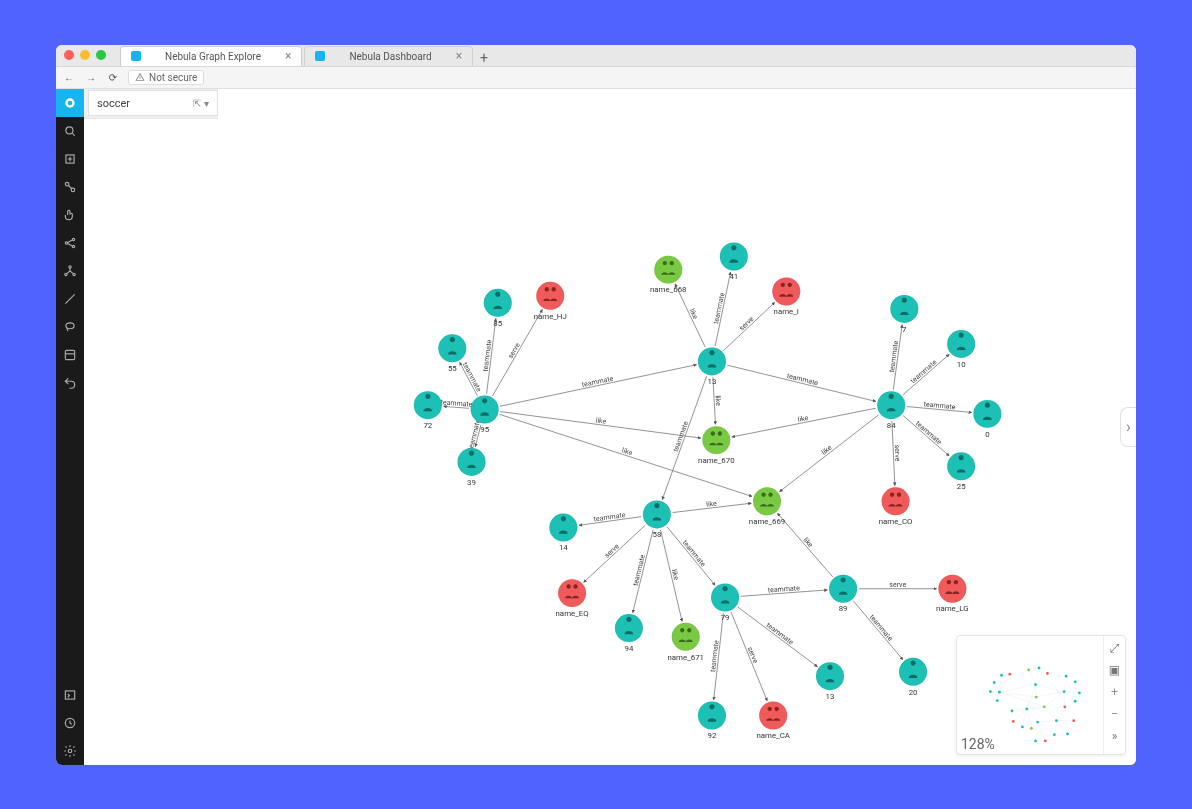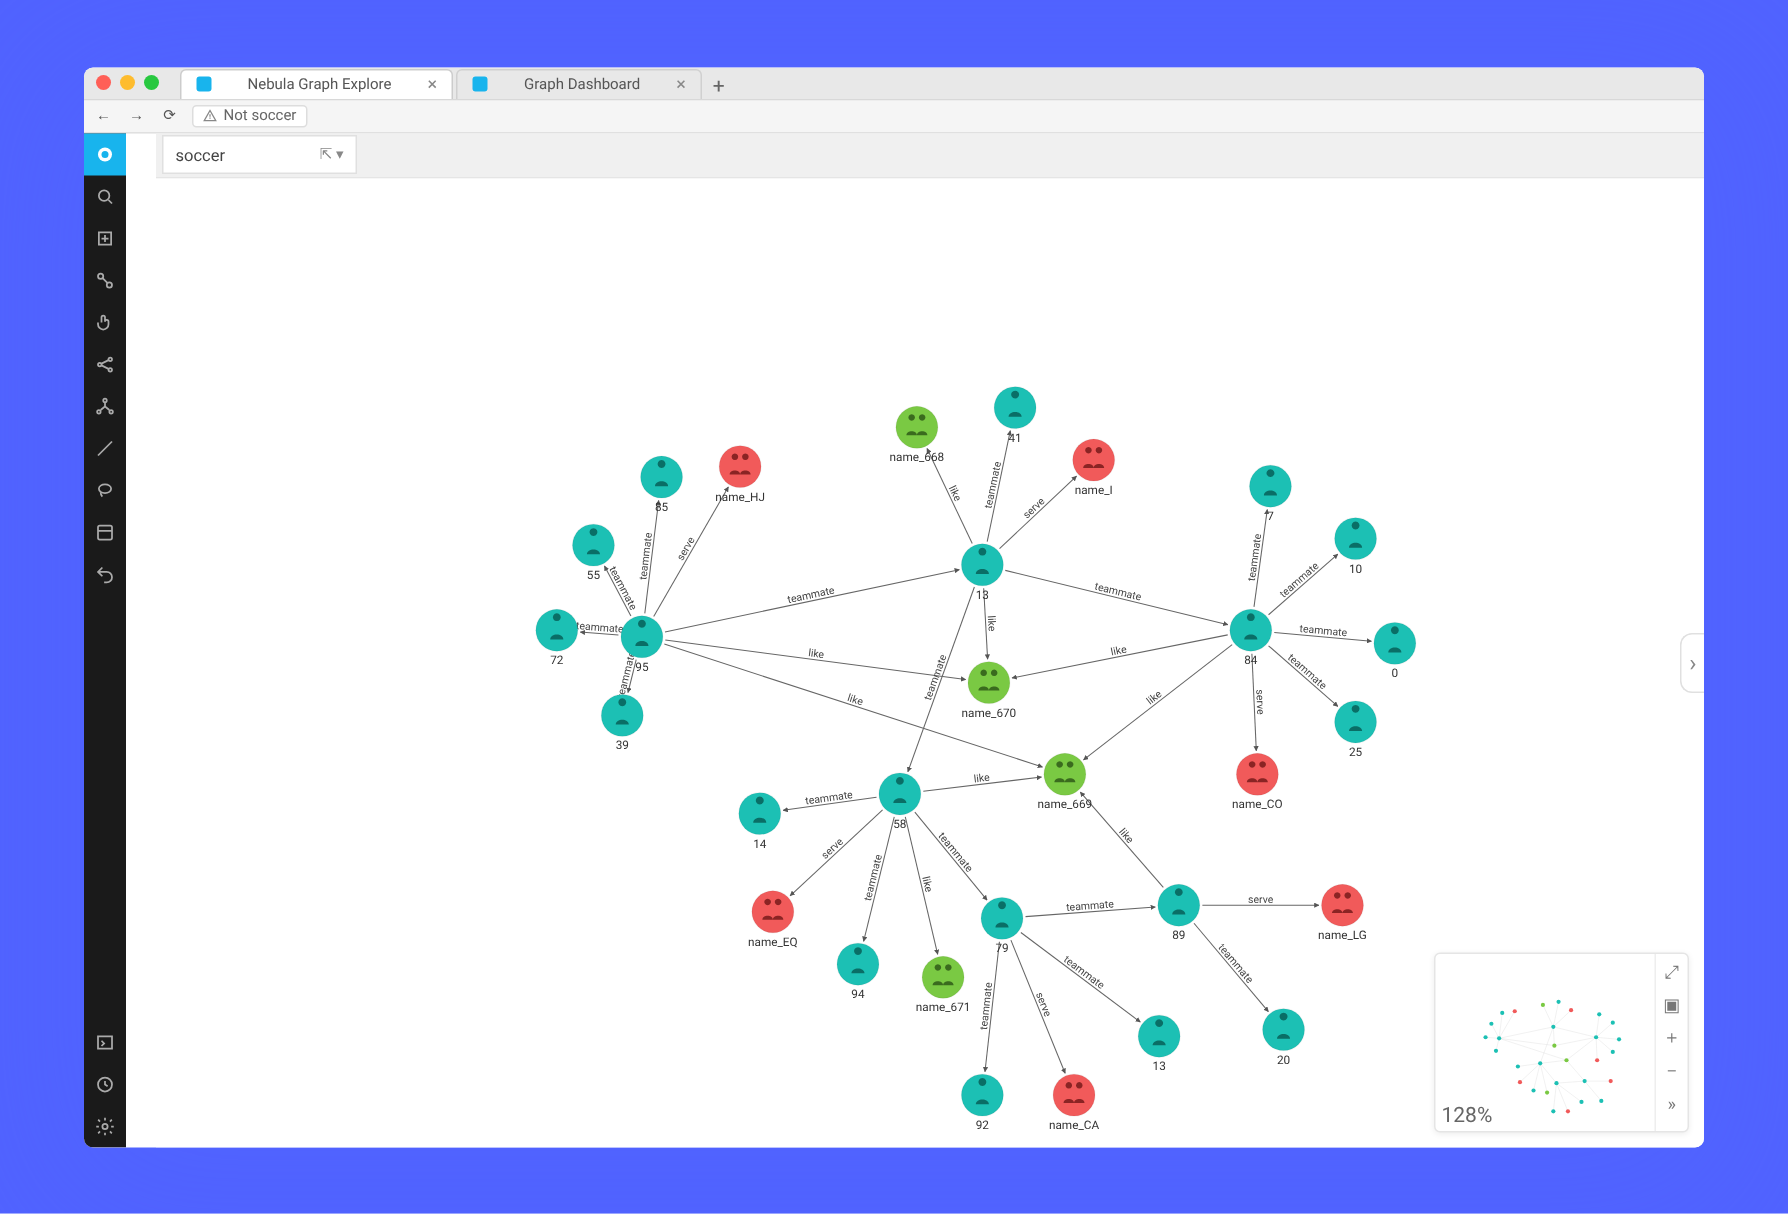--- a/index.html
+++ b/index.html
@@ -22,21 +22,21 @@
   .addrbar .navbtn { width: 14px; text-align: center; cursor: pointer; color: #555; }
   .addrbar .secure { display: flex; align-items: center; gap: 4px; background: #fff; border: 1px solid #ddd; border-radius: 3px; padding: 1px 6px; }
   .addrbar .secure svg { width: 10px; height: 10px; }
   
   .app { flex: 1; display: flex; min-height: 0; }
   .sidebar { width: 28px; background: #1a1a1a; display: flex; flex-direction: column; align-items: center; padding-top: 0; }
   .sidebar .tool { width: 28px; height: 28px; display: flex; align-items: center; justify-content: center; color: #aaa; cursor: pointer; }
   .sidebar .tool.active { background: #18b4ed; color: #fff; }
   .sidebar .tool svg { width: 14px; height: 14px; }
   .sidebar .spacer { flex: 1; }
-  .workspace { flex: 1; display: flex; flex-direction: column; min-width: 0; margin-left: 20px; }
+  .workspace { flex: 1; display: flex; min-width: 0; }
   .topbar { height: 30px; background: #f0f0f0; border-bottom: 1px solid #e5e5e5; display: flex; align-items: center; }
   .space-select { width: 130px; height: 26px; margin: 2px 0 2px 4px; background: #fff; border: 1px solid #e0e0e0; display: flex; align-items: center; justify-content: space-between; padding: 0 8px; font-size: 11px; color: #444; cursor: pointer; }
   .space-select .pin { color: #888; font-size: 10px; }
   .canvas-wrap { flex: 1; position: relative; background: #fff; overflow: hidden; }
   svg.graph { position: absolute; inset: 0; width: 100%; height: 100%; }
   .node { }
   .node circle { stroke: rgba(0,0,0,0.05); stroke-width: 1; }
   .node .lbl { font-size: 9px; fill: #333; text-anchor: middle; }
   .edge-lbl { font-size: 8px; fill: #444; text-anchor: middle; }
   .edge { stroke: #666; stroke-width: 0.8; fill: none; marker-end: url(#arrow); }
@@ -60,36 +60,36 @@
     <div class="dot yellow"></div>
     <div class="dot green"></div>
     <div class="tabs">
       <div class="tab">
         <span class="favicon"></span>
         <span>Nebula Graph Explore</span>
         <span class="tab-close">×</span>
       </div>
       <div class="tab inactive">
         <span class="favicon"></span>
-        <span>Graph Dashboard</span>
+        <span>Nebula Dashboard</span>
         <span class="tab-close">×</span>
       </div>
       <div class="newtab">+</div>
     </div>
   </div>
 
   <div class="addrbar">
     <div class="navbtn">←</div>
     <div class="navbtn">→</div>
     <div class="navbtn">⟳</div>
     <div class="secure">
       <svg viewBox="0 0 24 24">
           <path fill="#888" d="M12 2 1 21h22L12 2zm0 4 7.5 13h-15L12 6zm-1 4v4h2v-4h-2zm0 5v2h2v-2h-2z"></path>
         </svg>
-      <span>Not soccer</span>
+      <span>Not secure</span>
     </div>
   </div>
 
   <div class="app">
 
     <div class="sidebar">
       <div class="tool active">
         <svg viewBox="0 0 24 24">
             <circle cx="12" cy="12" r="8" fill="#fff"></circle>
             <circle cx="12" cy="12" r="4" fill="#18b4ed"></circle>

